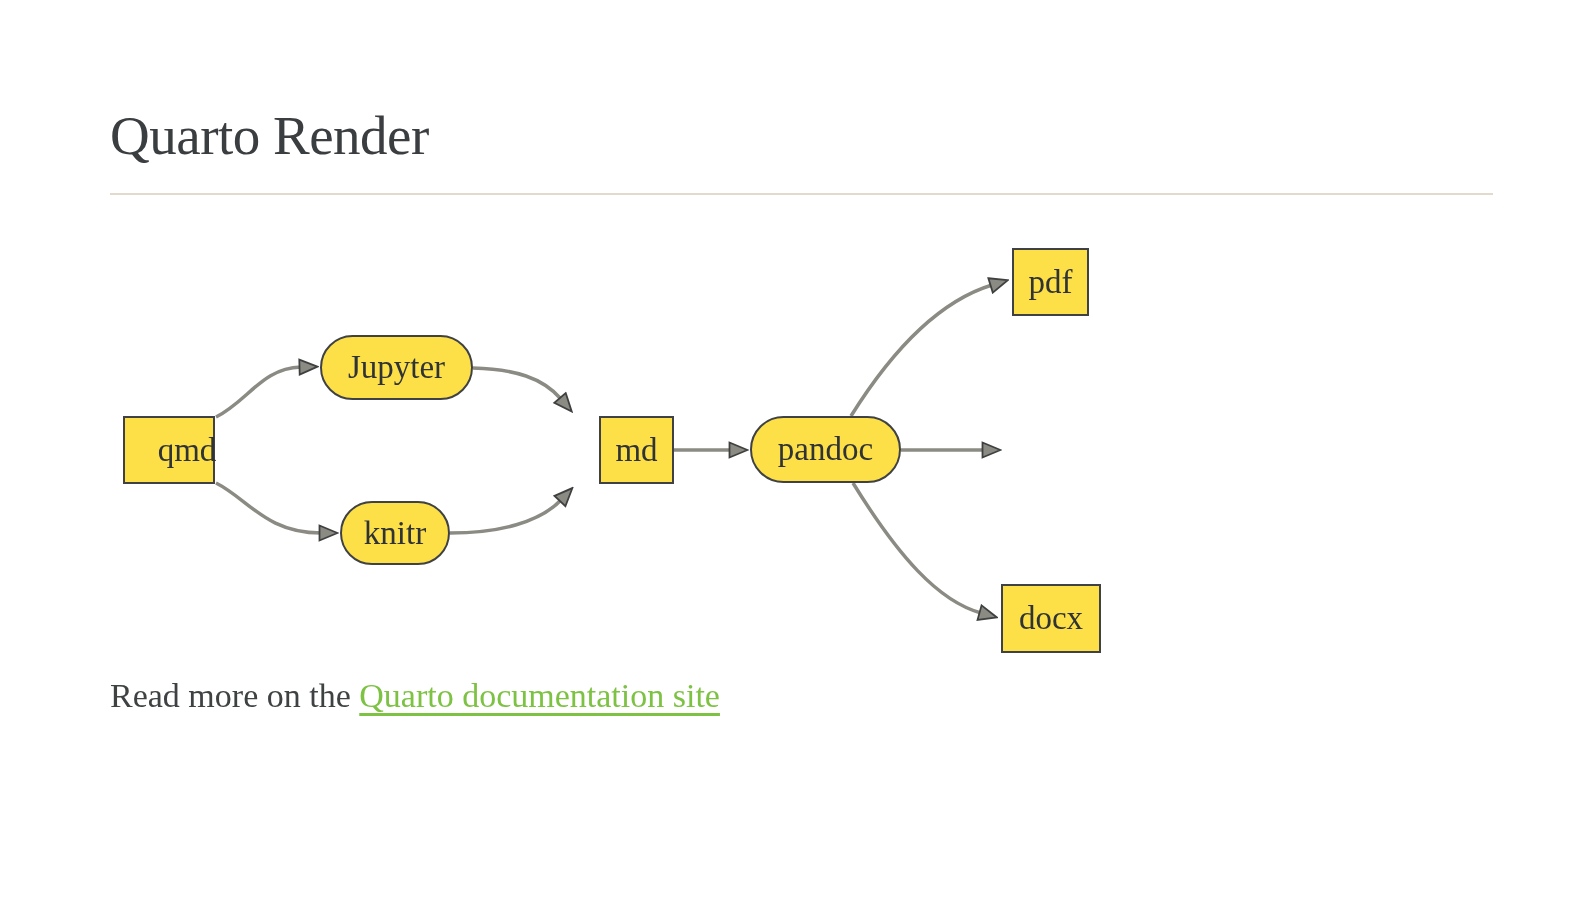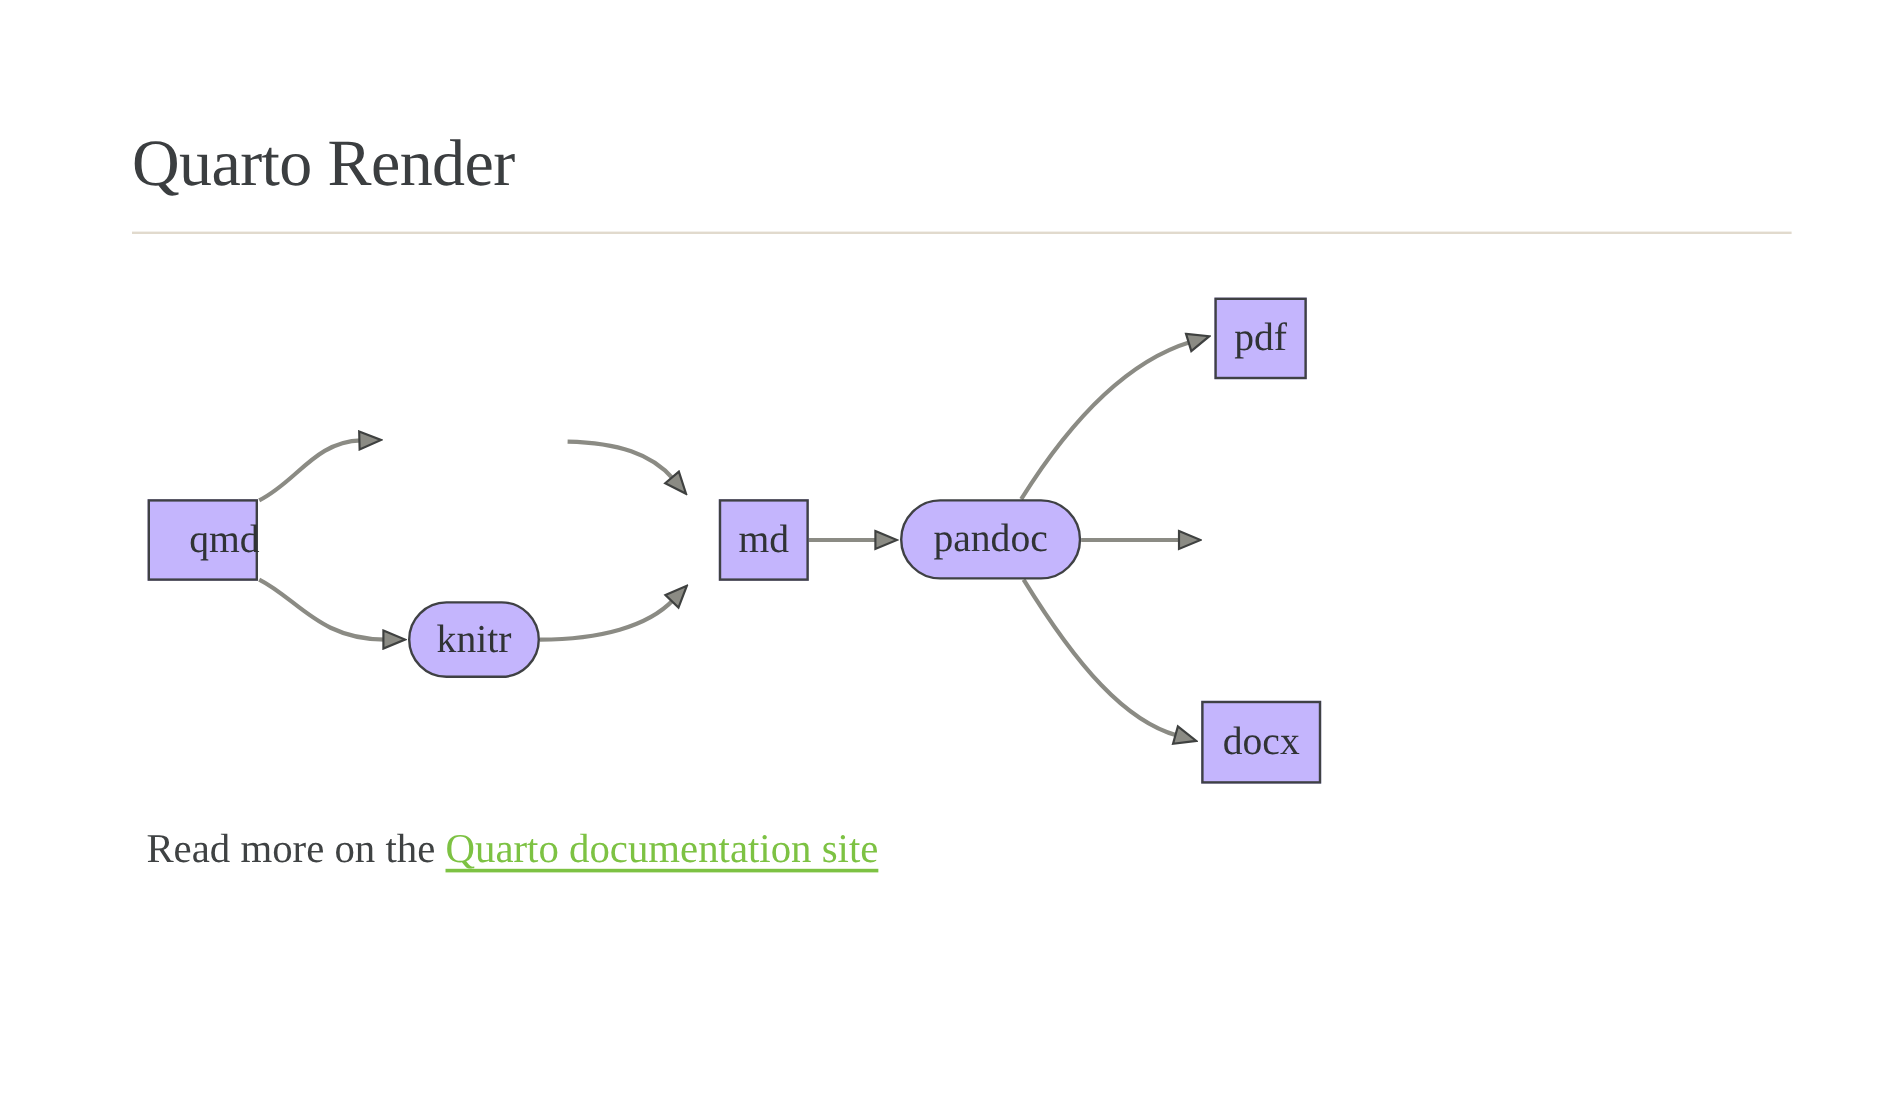--- a/index.html
+++ b/index.html
@@ -49,41 +49,41 @@
   .edge {
     fill: none;
     stroke: #8b8b84;
     stroke-width: 3.5px;
   }
   .node {
     position: absolute;
     display: flex;
     align-items: center;
     justify-content: center;
-    background: #c4b5fd;
+    background: #fde047;
     border: 2.5px solid #3f4144;
     color: #303335;
     font-size: 33px;
     line-height: 1;
     white-space: nowrap;
   }
   .node.stadium { border-radius: 34px; }
   #n-qmd    { left: 123px;  top: 416px; width: 92px;  height: 68px; padding-left: 36px; }
   #n-jupyter{ left: 320px;  top: 335px; width: 153px; height: 65px; }
   #n-knitr  { left: 340px;  top: 501px; width: 110px; height: 64px; }
   #n-md     { left: 573px;  top: 416px; width: 75px;  height: 68px; margin-left: 26px; }
   #n-pandoc { left: 750px;  top: 416px; width: 151px; height: 67px; justify-content: center; }
   #n-pdf    { left: 1012px; top: 248px; width: 77px;  height: 68px; }
   #n-html   { left: 1004px; top: 416px; width: 94px;  height: 69px; }
   #n-docx   { left: 1001px; top: 584px; width: 100px; height: 69px; }
   .footer-text {
     position: absolute;
     left: 110px;
     top: 674px;
-    margin: 12px;
+    margin: 0;
     font-size: 34px;
     line-height: 1.3;
     color: #3f4243;
   }
   .doc-link {
     color: #7dc243;
     text-decoration: underline;
     text-decoration-thickness: 3px;
     text-underline-offset: 6px;
     cursor: pointer;
@@ -111,20 +111,23 @@
       <path class="edge" d="M 450 533 C 500 533, 540 522, 561 500" marker-end="url(#arrow)"></path>
       <path class="edge" d="M 648 450 L 731 450" marker-end="url(#arrow)"></path>
       <path class="edge" d="M 851 416 C 896 344, 943 300, 992 285" marker-end="url(#arrow)"></path>
       <path class="edge" d="M 901 450 L 984 450" marker-end="url(#arrow)"></path>
       <path class="edge" d="M 853 483 C 898 556, 938 601, 981 613" marker-end="url(#arrow)"></path>
     </svg>
 
     <div class="node rect" id="n-qmd">
       <span>qmd</span>
     </div>
+    <div class="node stadium" id="n-jupyter">
+      <span>Jupyter</span>
+    </div>
     <div class="node stadium" id="n-knitr">
       <span>knitr</span>
     </div>
     <div class="node rect" id="n-md">
       <span>md</span>
     </div>
     <div class="node stadium" id="n-pandoc">
       <span>pandoc</span>
     </div>
     <div class="node rect" id="n-pdf">

